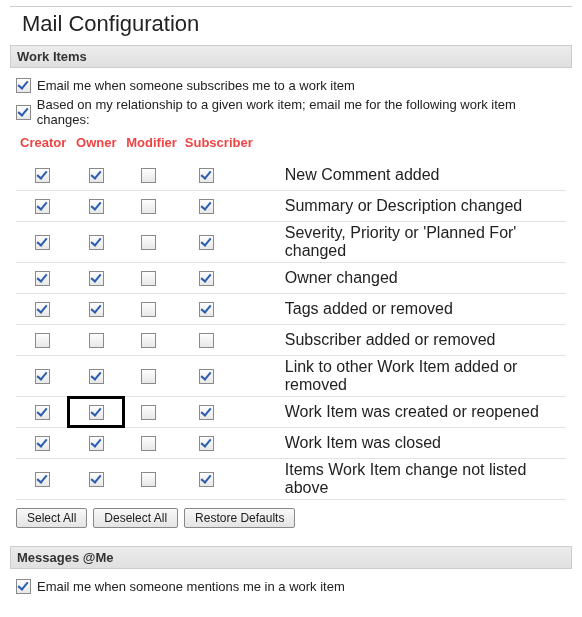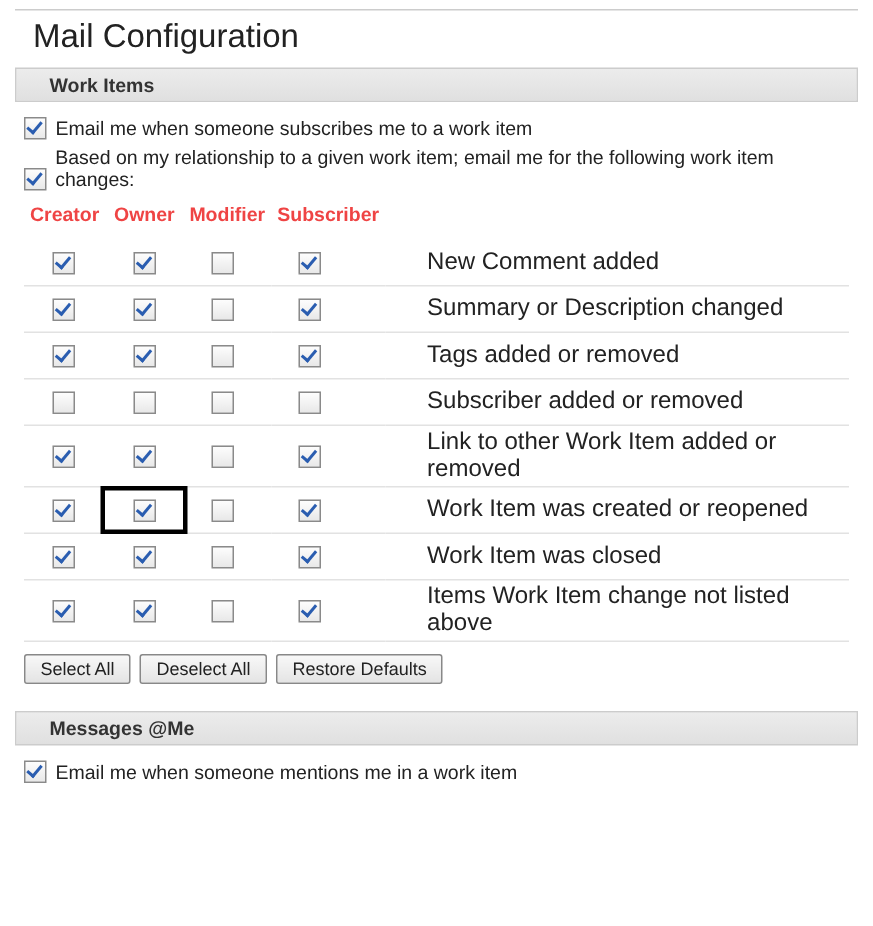--- a/index.html
+++ b/index.html
@@ -18,31 +18,31 @@
   }
   h1.page-title {
     font-size: 22px;
     font-weight: normal;
     margin: 2px 0 8px 12px;
     color: #222;
   }
   .section-header {
     background: linear-gradient(#ececec, #e0e0e0);
     border: 1px solid #ccc;
-    padding: 3px 22px;
+    padding: 3px 6px;
     font-weight: bold;
     font-size: 13px;
     color: #333;
   }
   .section-body {
     padding: 6px 6px 8px 6px;
   }
   .opt-row {
     display: flex;
-    align-items: flex-end;
+    align-items: center;
     gap: 6px;
     margin: 4px 0;
   }
   .cb {
     width: 15px;
     height: 15px;
     border: 1px solid #8a8a8a;
     background: linear-gradient(#fdfdfd,#e8e8e8);
     display: inline-flex;
     align-items: center;
@@ -198,20 +198,66 @@
           <td>
             <div class="cbwrap">
               <span class="cb"></span>
             </div>
           </td>
           <td>
             <div class="cbwrap">
               <span class="cb checked"></span>
             </div>
           </td>
+          <td class="desc">Severity, Priority or 'Planned For' changed</td>
+        </tr>
+        <tr>
+          <td>
+            <div class="cbwrap">
+              <span class="cb checked"></span>
+            </div>
+          </td>
+          <td>
+            <div class="cbwrap">
+              <span class="cb checked"></span>
+            </div>
+          </td>
+          <td>
+            <div class="cbwrap">
+              <span class="cb"></span>
+            </div>
+          </td>
+          <td>
+            <div class="cbwrap">
+              <span class="cb checked"></span>
+            </div>
+          </td>
+          <td class="desc">Owner changed</td>
+        </tr>
+        <tr>
+          <td>
+            <div class="cbwrap">
+              <span class="cb checked"></span>
+            </div>
+          </td>
+          <td>
+            <div class="cbwrap">
+              <span class="cb checked"></span>
+            </div>
+          </td>
+          <td>
+            <div class="cbwrap">
+              <span class="cb"></span>
+            </div>
+          </td>
+          <td>
+            <div class="cbwrap">
+              <span class="cb checked"></span>
+            </div>
+          </td>
           <td class="desc">Tags added or removed</td>
         </tr>
         <tr>
           <td>
             <div class="cbwrap">
               <span class="cb"></span>
             </div>
           </td>
           <td>
             <div class="cbwrap">

